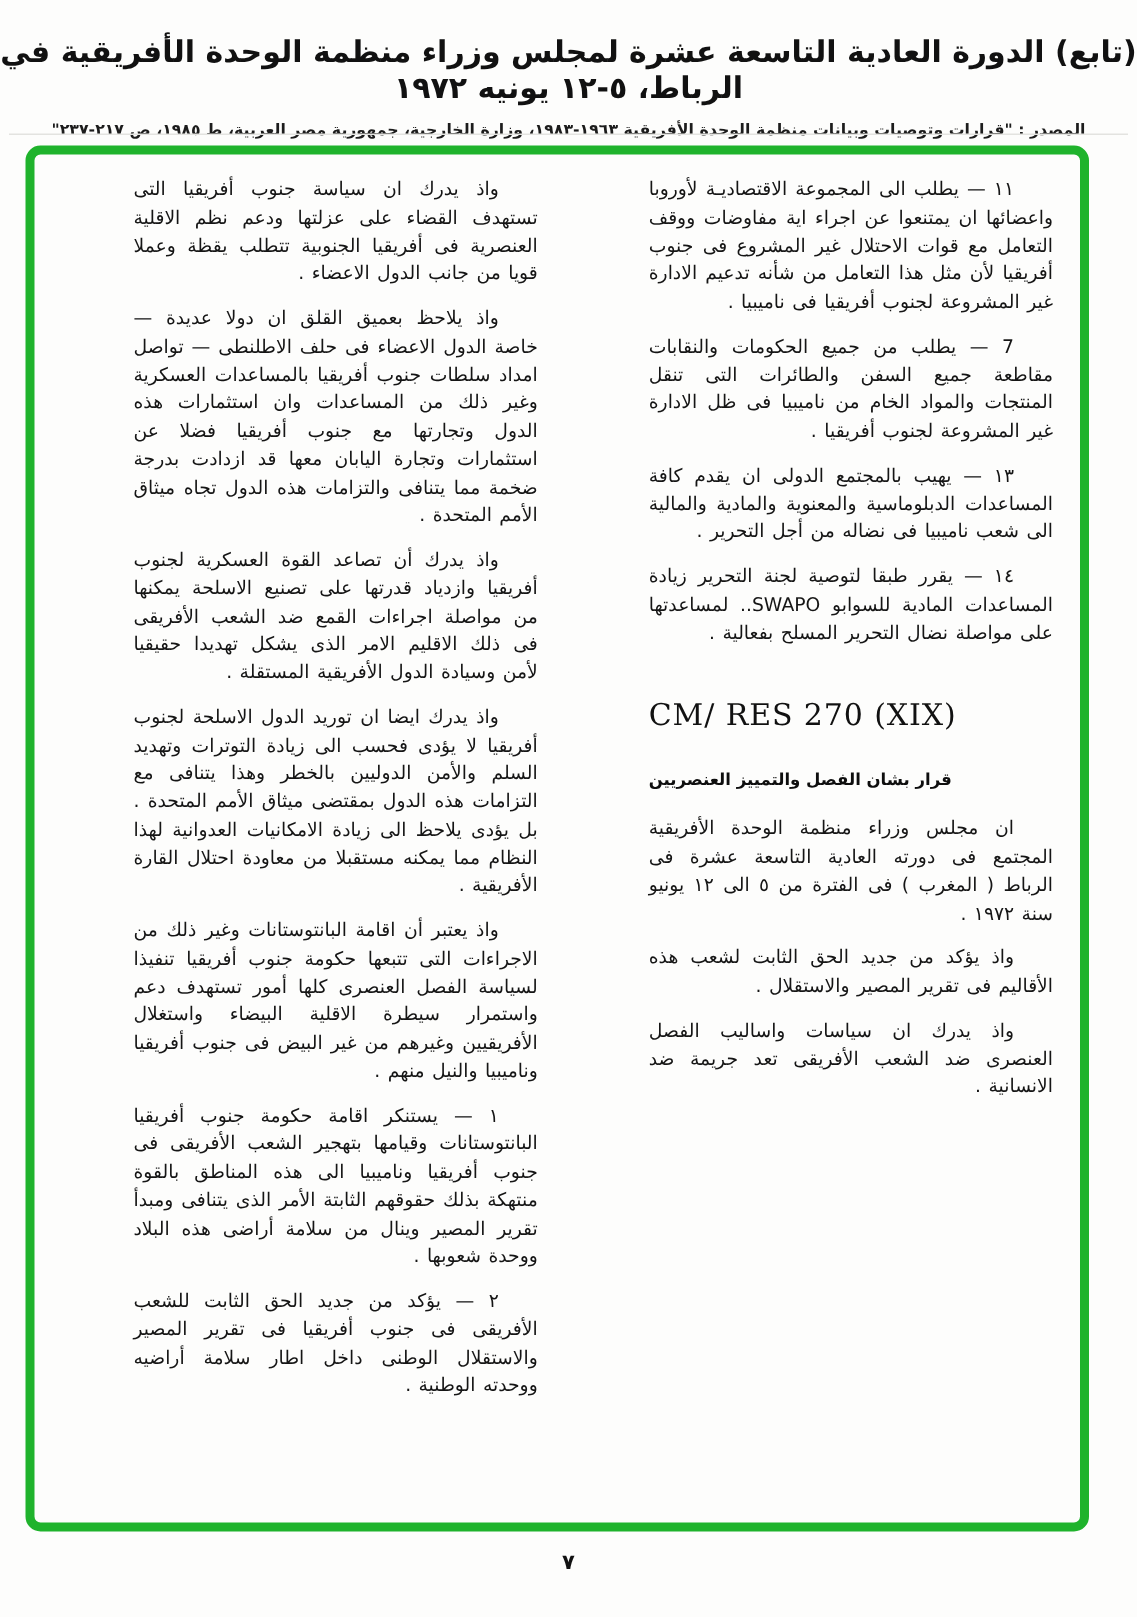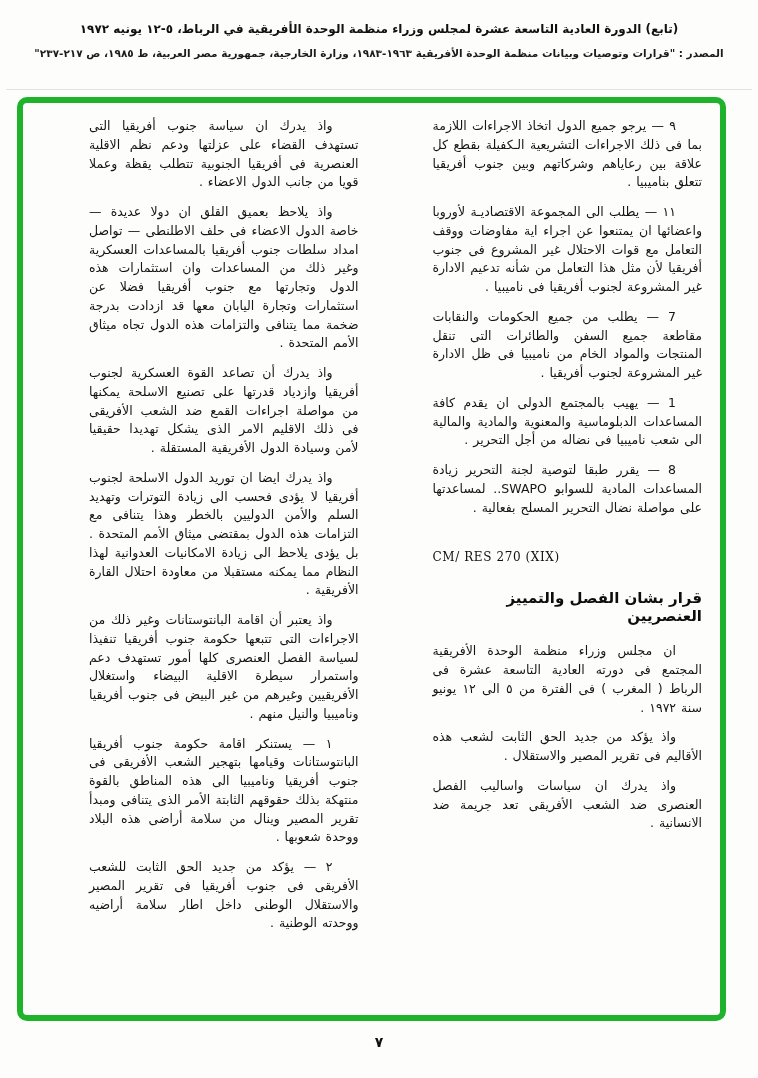--- a/index.html
+++ b/index.html
@@ -19,21 +19,21 @@
   
   .page-header {
     position: absolute;
     top: 22px;
     left: 0;
     width: 100%;
     text-align: center;
     direction: rtl;
   }
   .title-line {
-    font-size: 12px;
+    font-size: 20px;
     font-weight: bold;
     letter-spacing: 0.2px;
     color: #111;
   }
   .source-line {
     margin-top: 11px;
     font-size: 10.5px;
     font-weight: bold;
     color: #1c1c1c;
   }
@@ -81,29 +81,29 @@
     font-size: 12.5px;
     line-height: 1.5;
     color: #151515;
     word-spacing: 1px;
   }
   .ref-code {
     margin: 22px 0 4px 0;
     direction: ltr;
     text-align: left;
     font-family: "DejaVu Serif", serif;
-    font-size: 12px;
+    font-size: 20px;
     letter-spacing: 0.6px;
     color: #111;
   }
   .section-title {
     margin: 10px 0 6px 0;
     direction: rtl;
-    text-align: right;
-    font-size: 15px;
+    text-align: left;
+    font-size: 11px;
     font-weight: bold;
     color: #0e0e0e;
   }
   
   .page-number {
     position: absolute;
     top: 1034px;
     left: 0;
     width: 100%;
     text-align: center;
@@ -121,25 +121,24 @@
     <div class="title-line">(تابع) الدورة العادية التاسعة عشرة لمجلس وزراء منظمة الوحدة الأفريقية في الرباط، ٥-١٢ يونيه ١٩٧٢</div>
     <div class="source-line">المصدر : "قرارات وتوصيات وبيانات منظمة الوحدة الأفريقية ١٩٦٣-١٩٨٣، وزارة الخارجية، جمهورية مصر العربية، ط ١٩٨٥، ص ٢١٧-٢٣٧"</div>
   </div>
 
   <div class="header-divider"></div>
 
   <div class="doc-frame">
     <div class="columns">
 
       <div class="col">
-        <p class="para">٩ — يرجو جميع الدول اتخاذ الاجراءات اللازمة بما فى ذلك الاجراءات التشريعية الـكفيلة بقطع كل علاقة بين رعاياهم وشركاتهم وبين جنوب أفريقيا تتعلق بناميبيا .</p>
         <p class="para">١١ — يطلب الى المجموعة الاقتصاديـة لأوروبا واعضائها ان يمتنعوا عن اجراء اية مفاوضات ووقف التعامل مع قوات الاحتلال غير المشروع فى جنوب أفريقيا لأن مثل هذا التعامل من شأنه تدعيم الادارة غير المشروعة لجنوب أفريقيا فى ناميبيا .</p>
         <p class="para">7 — يطلب من جميع الحكومات والنقابات مقاطعة جميع السفن والطائرات التى تنقل المنتجات والمواد الخام من ناميبيا فى ظل الادارة غير المشروعة لجنوب أفريقيا .</p>
-        <p class="para">1 — يهيب بالمجتمع الدولى ان يقدم كافة المساعدات الدبلوماسية والمعنوية والمادية والمالية الى شعب ناميبيا فى نضاله من أجل التحرير .</p>
-        <p class="para">8 — يقرر طبقا لتوصية لجنة التحرير زيادة المساعدات المادية للسوابو SWAPO.. لمساعدتها على مواصلة نضال التحرير المسلح بفعالية .</p>
+        <p class="para">١٣ — يهيب بالمجتمع الدولى ان يقدم كافة المساعدات الدبلوماسية والمعنوية والمادية والمالية الى شعب ناميبيا فى نضاله من أجل التحرير .</p>
+        <p class="para">١٤ — يقرر طبقا لتوصية لجنة التحرير زيادة المساعدات المادية للسوابو SWAPO.. لمساعدتها على مواصلة نضال التحرير المسلح بفعالية .</p>
         <div class="ref-code">CM/ RES 270 (XIX)</div>
         <div class="section-title">قرار بشان الفصل والتمييز العنصريين</div>
         <p class="para">ان مجلس وزراء منظمة الوحدة الأفريقية المجتمع فى دورته العادية التاسعة عشرة فى الرباط ( المغرب ) فى الفترة من ٥ الى ١٢ يونيو سنة ١٩٧٢ .</p>
         <p class="para">واذ يؤكد من جديد الحق الثابت لشعب هذه الأقاليم فى تقرير المصير والاستقلال .</p>
         <p class="para">واذ يدرك ان سياسات واساليب الفصل العنصرى ضد الشعب الأفريقى تعد جريمة ضد الانسانية .</p>
       </div>
 
       <div class="col">
         <p class="para">واذ يدرك ان سياسة جنوب أفريقيا التى تستهدف القضاء على عزلتها ودعم نظم الاقلية العنصرية فى أفريقيا الجنوبية تتطلب يقظة وعملا قويا من جانب الدول الاعضاء .</p>
         <p class="para">واذ يلاحظ بعميق القلق ان دولا عديدة — خاصة الدول الاعضاء فى حلف الاطلنطى — تواصل امداد سلطات جنوب أفريقيا بالمساعدات العسكرية وغير ذلك من المساعدات وان استثمارات هذه الدول وتجارتها مع جنوب أفريقيا فضلا عن استثمارات وتجارة اليابان معها قد ازدادت بدرجة ضخمة مما يتنافى والتزامات هذه الدول تجاه ميثاق الأمم المتحدة .</p>

